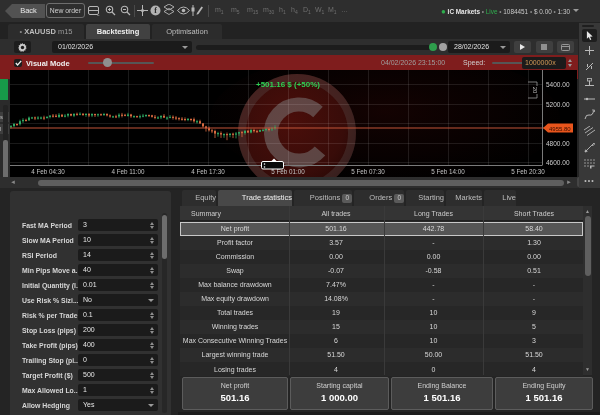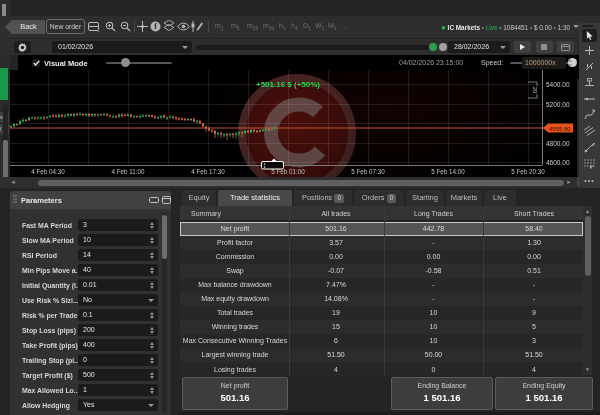--- a/index.html
+++ b/index.html
@@ -1,41 +1,41 @@
 <!DOCTYPE html>
 <html><head>
 <meta charset="utf-8">
 <style>
 * { margin:0; padding:0; box-sizing:border-box; }
 html,body { width:600px; height:415px; overflow:hidden; background:#242424; }
 body { font-family:"Liberation Sans", sans-serif; }
 #app { position:relative; width:600px; height:415px; overflow:hidden; }
 .abs { position:absolute; }
 
-#topbar { left:0; top:16px; width:600px; height:22px; background:#2e2e2e; }
+#topbar { left:0; top:0; width:600px; height:22px; background:#2e2e2e; }
 #backbtn { left:12px; top:4px; width:33px; height:14px; background:#525252; color:#e8e8e8; font-size:7.5px; line-height:14px; text-align:center; }
 #backarrow { left:5px; top:4px; width:0; height:0; border-top:7px solid transparent; border-bottom:7px solid transparent; border-right:7px solid #525252; }
 #neworder { left:46px; top:3px; width:39px; height:15px; border:1px solid #6e6e6e; border-radius:3px; color:#d0d0d0; font-size:6.8px; line-height:13px; text-align:center; }
 .tsep { top:5px; width:1px; height:12px; background:#4a4a4a; }
 .tf { top:6px; color:#6f6f6f; font-size:7px; }
 .tf sub { font-size:5px; }
 #acct { right:30px; top:7px; font-size:6.4px; color:#c9c9c9; }
 #acct b { color:#e8e8e8; font-weight:bold; }
 #acct .live { color:#2fae4e; }
 #acct .dot { color:#2fae4e; font-size:8px; }
 
 #tabrow { left:0; top:22px; width:600px; height:16.5px; background:#222222; }
 .ctab { top:1.5px; height:15px; font-size:7.5px; line-height:15px; text-align:center; color:#bdbdbd; background:#2c2c2c; border-radius:2px 2px 0 0; }
 .ctab.sel { background:#414141; color:#f0f0f0; }
 
 #setrow { left:0; top:38.5px; width:578px; height:16.5px; background:#2e2e2e; }
 .inpbox { background:#1b1b1b; border-radius:2px; color:#e0e0e0; font-size:7px; }
 .caret { position:absolute; right:4px; top:4px; width:0; height:0; border-left:3px solid transparent; border-right:3px solid transparent; border-top:3.5px solid #9a9a9a; }
 
-#visrow { left:18px; top:55px; width:578px; height:24px; background:#000000; }
+#visrow { left:0; top:55px; width:578px; height:24px; background:#7f1d1d; }
 
 #chart { left:10px; top:70px; width:567px; height:107px; background:#000; overflow:hidden; }
 #chartsvg { left:0; top:0; }
 
 #hscroll { left:0px; top:177px; width:600px; height:11px; background:#2e2e2e; }
 #hthumb { left:38px; top:2.5px; width:526px; height:6px; background:#5f5f5f; border-radius:3px; }
 
 #bottom { left:0; top:188px; width:600px; height:227px; background:#242424; }
 
 #params { left:10px; top:3px; width:161px; height:224px; background:#313131; border-radius:3px 3px 0 0; }
@@ -43,21 +43,21 @@
 #pheader .t { position:absolute; left:11px; top:5px; font-size:7.5px; color:#e8e8e8; font-weight:bold; }
 .prow { position:absolute; left:0; width:100%; height:15px; }
 .plabel { position:absolute; left:12px; top:4px; font-size:6.9px; color:#d6d6d6; font-weight:bold; }
 .pinput { position:absolute; left:68px; top:1px; width:80px; height:12.5px; background:#1b1b1b; border-radius:2px; color:#e6e6e6; font-size:7px; line-height:12.5px; padding-left:5px; }
 .spinup { position:absolute; right:4px; top:3px; width:0; height:0; border-left:2.5px solid transparent; border-right:2.5px solid transparent; border-bottom:3px solid #8f8f8f; }
 .spindn { position:absolute; right:4px; top:7.5px; width:0; height:0; border-left:2.5px solid transparent; border-right:2.5px solid transparent; border-top:3px solid #8f8f8f; }
 #pscroll { left:152px; top:22px; width:5px; height:200px; background:#272727; border-radius:2.5px; }
 #pthumb { left:152px; top:24px; width:5px; height:44px; background:#6d6d6d; border-radius:2.5px; }
 
 #results { left:178px; top:0; width:422px; height:227px; }
-.rtab { top:2px; height:16px; background:#2d2d2d; color:#bdbdbd; font-size:7.5px; line-height:16px; text-align:center; border-radius:2px 2px 0 0; }
+.rtab { top:2px; height:16px; background:#2d2d2d; color:#bdbdbd; font-size:7.5px; line-height:16px; text-align:right; border-radius:2px 2px 0 0; }
 .rtab.sel { background:#484848; color:#f0f0f0; }
 .badge { display:inline-block; background:#5a5a5a; color:#d0d0d0; border-radius:2px; font-size:6.5px; padding:0.5px 3px; line-height:8px; }
 #rtable { left:2px; top:18px; width:403px; height:169px; background:#282828; }
 #rthead { position:absolute; left:0; top:0; width:403px; height:14.5px; background:#343434; border-bottom:1px solid #202020; }
 .th { position:absolute; top:3.5px; font-size:7px; color:#cdcdcd; }
 .trow { position:absolute; left:0; width:403px; height:14.05px; }
 .trow.odd { background:#2c2c2c; }
 .trow.even { background:#272727; }
 .trow.hl { background:#555555; outline:1px solid #c8c8c8; outline-offset:-1px; }
 .td { position:absolute; top:3.5px; font-size:7px; color:#d8d8d8; text-align:center; }
@@ -137,20 +137,25 @@
     <div class="abs tf" style="left:279px;">h<sub>1</sub></div>
     <div class="abs tf" style="left:291px;">h<sub>4</sub></div>
     <div class="abs tf" style="left:303px;">D<sub>1</sub></div>
     <div class="abs tf" style="left:315px;">W<sub>1</sub></div>
     <div class="abs tf" style="left:328px;">M<sub>1</sub></div>
     <div class="abs tf" style="left:341px;">…</div>
     <div class="abs" id="acct"><span class="dot">●</span> <b>IC Markets</b> <span style="color:#8a8a8a">•</span> <span class="live">Live</span> <span style="color:#8a8a8a">•</span> 1084451 <span style="color:#8a8a8a">•</span> $ 0.00 <span style="color:#8a8a8a">•</span> 1:30</div>
     <div class="abs caret" style="right:21px; top:9px;"></div>
   </div>
 
+  <div class="abs" id="tabrow">
+    <div class="abs ctab" style="left:8px;width:76px;"><span style="color:#8a8a8a;">•</span> <b>XAUUSD</b> <span style="color:#9a9a9a;">m15</span></div>
+    <div class="abs ctab sel" style="left:86px;width:64px;"><b>Backtesting</b></div>
+    <div class="abs ctab" style="left:152px;width:70px;">Optimisation</div>
+  </div>
 
   <div class="abs" id="setrow">
     <div class="abs" style="left:14px;top:2.5px;width:17px;height:12px;background:#1d1d1d;border-radius:2px;"></div>
     <svg class="abs" style="left:18px;top:4px;" width="9" height="9" viewBox="0 0 9 9">
         <path d="M4.5 0 L5.3 1.2 L6.8 0.8 L7 2.3 L8.5 2.8 L7.8 4.1 L8.7 5.3 L7.4 6.1 L7.5 7.6 L6 7.6 L5.3 9 L4.1 8.1 L2.8 8.9 L2.3 7.4 L0.8 7.2 L1.2 5.8 L0 4.9 L1.1 3.9 L0.6 2.4 L2.1 2.1 L2.4 0.6 L3.8 1.1 Z" fill="#c9c9c9"></path>
         <circle cx="4.5" cy="4.5" r="1.7" fill="#1d1d1d"></circle>
       </svg>
     <div class="abs inpbox" style="left:52px;top:2.5px;width:140px;height:12px;line-height:12px;padding-left:6px;">01/02/2026<span class="caret" style="top:4.5px;"></span></div>
     <div class="abs" style="left:196px;top:6px;width:240px;height:5px;background:#1c1c1c;border-radius:2.5px;"></div>
     <div class="abs" style="left:429px;top:4.5px;width:8px;height:8px;border-radius:50%;background:#2e9e4c;"></div>
@@ -501,40 +506,20 @@
           <circle cx="4" cy="7" r="0.7"></circle>
           <path d="M6 6.5 l4.5 0 l0 1 l-3 0 l0 2 l-1.5 0 z"></path>
         </g>
       </svg>
     <div class="rt" style="top:154px;font-size:7px;letter-spacing:1px;">•••</div>
   </div>
 
   <div class="abs" id="bottom">
 
     <div class="abs" id="params">
-      <div class="abs" id="pheader">
-          <span class="t">Parameters</span>
-        <svg class="abs" style="left:3px;top:4px;" width="4" height="10" viewBox="0 0 4 10">
-            <g fill="#8a8a8a">
-              <circle cx="1" cy="1" r="0.8"></circle>
-              <circle cx="3" cy="1" r="0.8"></circle>
-              <circle cx="1" cy="4" r="0.8"></circle>
-              <circle cx="3" cy="4" r="0.8"></circle>
-              <circle cx="1" cy="7" r="0.8"></circle>
-              <circle cx="3" cy="7" r="0.8"></circle>
-            </g>
-          </svg>
-        <svg class="abs" style="left:139px;top:5px;" width="10" height="8" viewBox="0 0 10 8">
-            <rect x="0.5" y="1.5" width="9" height="5" rx="1" fill="none" stroke="#c0c0c0"></rect>
-          </svg>
-        <svg class="abs" style="left:152px;top:5px;" width="9" height="8" viewBox="0 0 9 8">
-            <rect x="0.5" y="0.5" width="8" height="7" rx="1" fill="none" stroke="#c0c0c0"></rect>
-            <line x1="0.5" y1="2.5" x2="8.5" y2="2.5" stroke="#c0c0c0"></line>
-          </svg>
-      </div>
       <div id="prows">
           <div class="prow" style="top:26.5px;">
             <span class="plabel">Fast MA Period</span>
             <span class="pinput">3<span class="spinup"></span><span class="spindn"></span></span>
           </div>
           <div class="prow" style="top:41.5px;">
             <span class="plabel">Slow MA Period</span>
             <span class="pinput">10<span class="spinup"></span><span class="spindn"></span></span>
           </div>
           <div class="prow" style="top:56.5px;">
@@ -676,20 +661,24 @@
       <div class="abs" id="tscroll">
         <div class="abs" style="left:2px;top:2px;color:#9a9a9a;font-size:5px;">▲</div>
         <div class="abs" style="left:1.5px;top:10px;width:6px;height:60px;background:#5f5f5f;border-radius:3px;"></div>
         <div class="abs" style="left:2px;top:160px;color:#9a9a9a;font-size:5px;">▼</div>
       </div>
 
       <div class="abs card" style="left:4px;width:106px;">
           <div class="cl">Net profit</div>
           <div class="cv">501.16</div>
         </div>
+      <div class="abs card" style="left:112px;width:99px;">
+          <div class="cl">Starting capital</div>
+          <div class="cv">1 000.00</div>
+        </div>
       <div class="abs card" style="left:213px;width:102px;">
           <div class="cl">Ending Balance</div>
           <div class="cv">1 501.16</div>
         </div>
       <div class="abs card" style="left:317px;width:98px;">
           <div class="cl">Ending Equity</div>
           <div class="cv">1 501.16</div>
         </div>
       <div class="abs" style="left:0;top:224px;width:422px;height:3px;background:#1c1c1c;"></div>
     </div>

